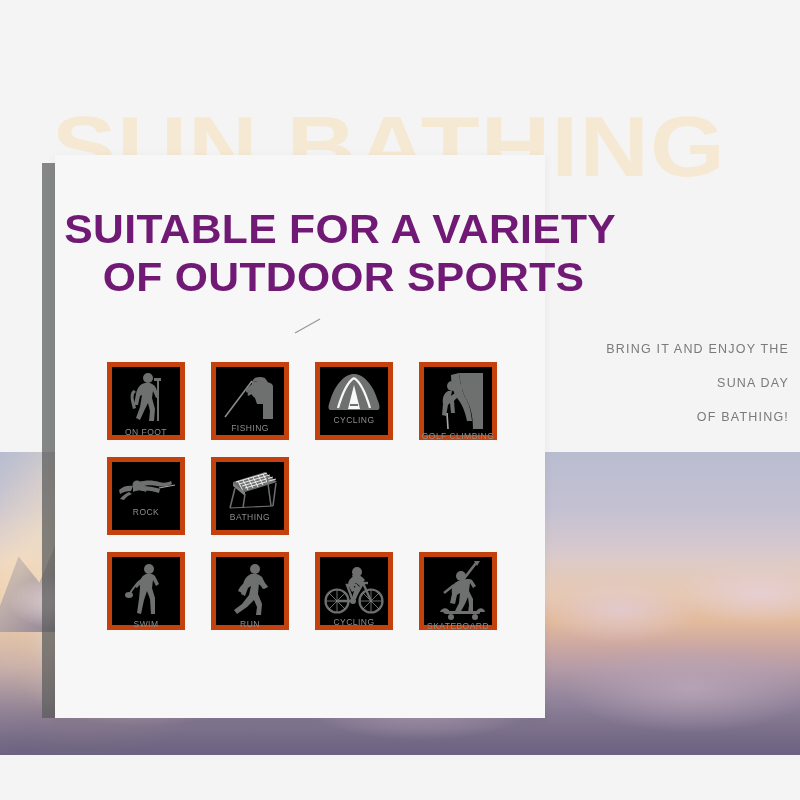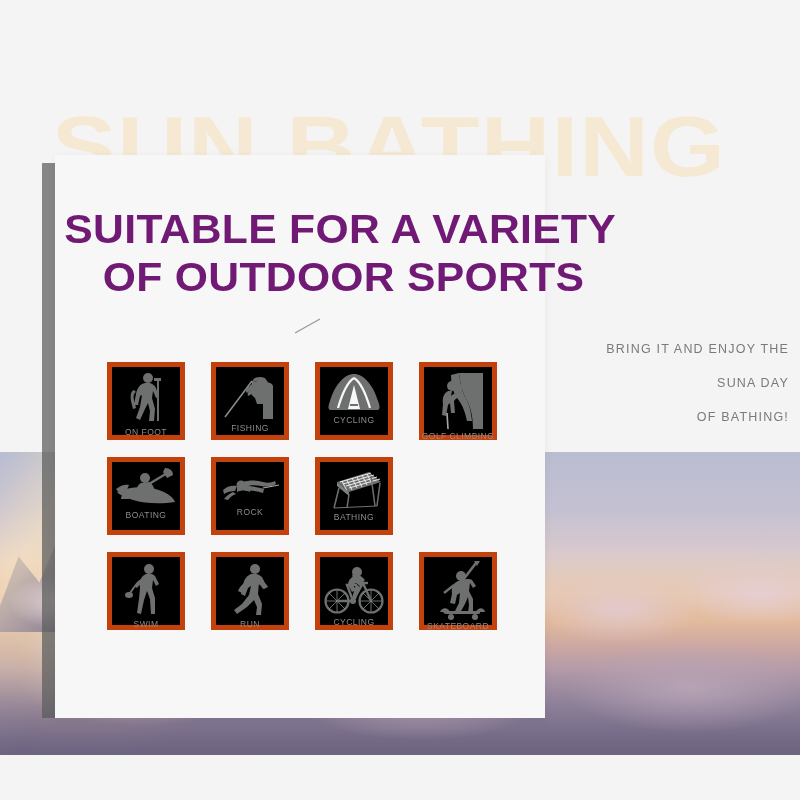--- a/index.html
+++ b/index.html
@@ -306,34 +306,20 @@
           </svg>
         </div>
         <div class="tile-label">GOLF CLIMBING</div>
       </div>
 
     </div>
 
     <div class="grid-row">
 
 
-      <div class="tile">
-        <div class="glyph">
-          <svg width="62" height="44" viewBox="0 0 62 44" fill="#6e7070">
-            <path d="M2 26 C10 22 24 20 36 22 C48 24 58 30 60 36 C48 38 30 38 18 34 C10 31 4 29 2 26 Z"></path>
-            <path d="M1 23 C6 19 10 18 14 19 L10 28 C6 28 3 26 1 23 Z"></path>
-            <circle cx="30" cy="12" r="5"></circle>
-            <path d="M26 17 C22 19 21 24 22 28 L40 28 C40 23 38 18 34 16 Z"></path>
-            <path d="M14 30 L54 6" stroke="#6e7070" stroke-width="2.4" fill="none"></path>
-            <path d="M50 2 C55 2 58 5 58 9 L52 12 L48 6 Z"></path>
-            <path d="M12 26 C8 27 6 30 6 33 L14 33 Z"></path>
-          </svg>
-        </div>
-        <div class="tile-label">BOATING</div>
-      </div>
 
       <div class="tile">
         <div class="glyph">
           <svg width="62" height="38" viewBox="0 0 62 38" fill="#6e7070">
             <path d="M4 22 C8 18 13 17 18 18 L16 23 C12 23 8 24 5 26 Z"></path>
             <circle cx="22" cy="17" r="4.5"></circle>
             <path d="M24 14 C30 12 38 12 44 14 C48 15 52 15 56 13 L57 16 C52 19 46 19 42 18 C37 17 30 17 26 19 Z"></path>
             <path d="M26 18 C32 18 40 19 45 21 L44 25 C38 23 31 22 26 23 Z"></path>
             <path d="M18 19 C22 17 28 17 32 19 L31 24 C27 22 22 22 18 24 Z"></path>
             <path d="M44 20 L60 17" stroke="#a9aaaa" stroke-width="1.2" fill="none"></path>

